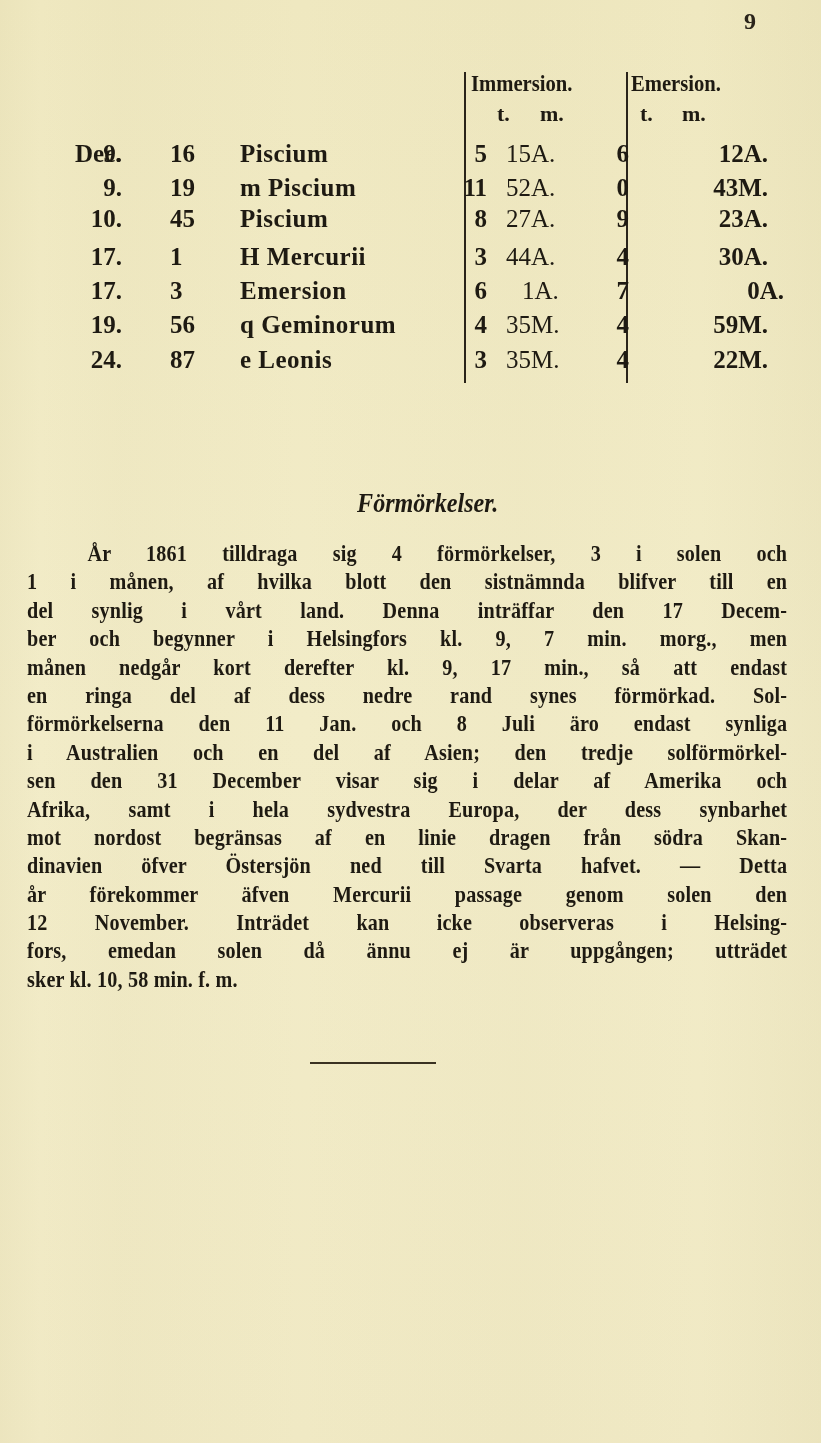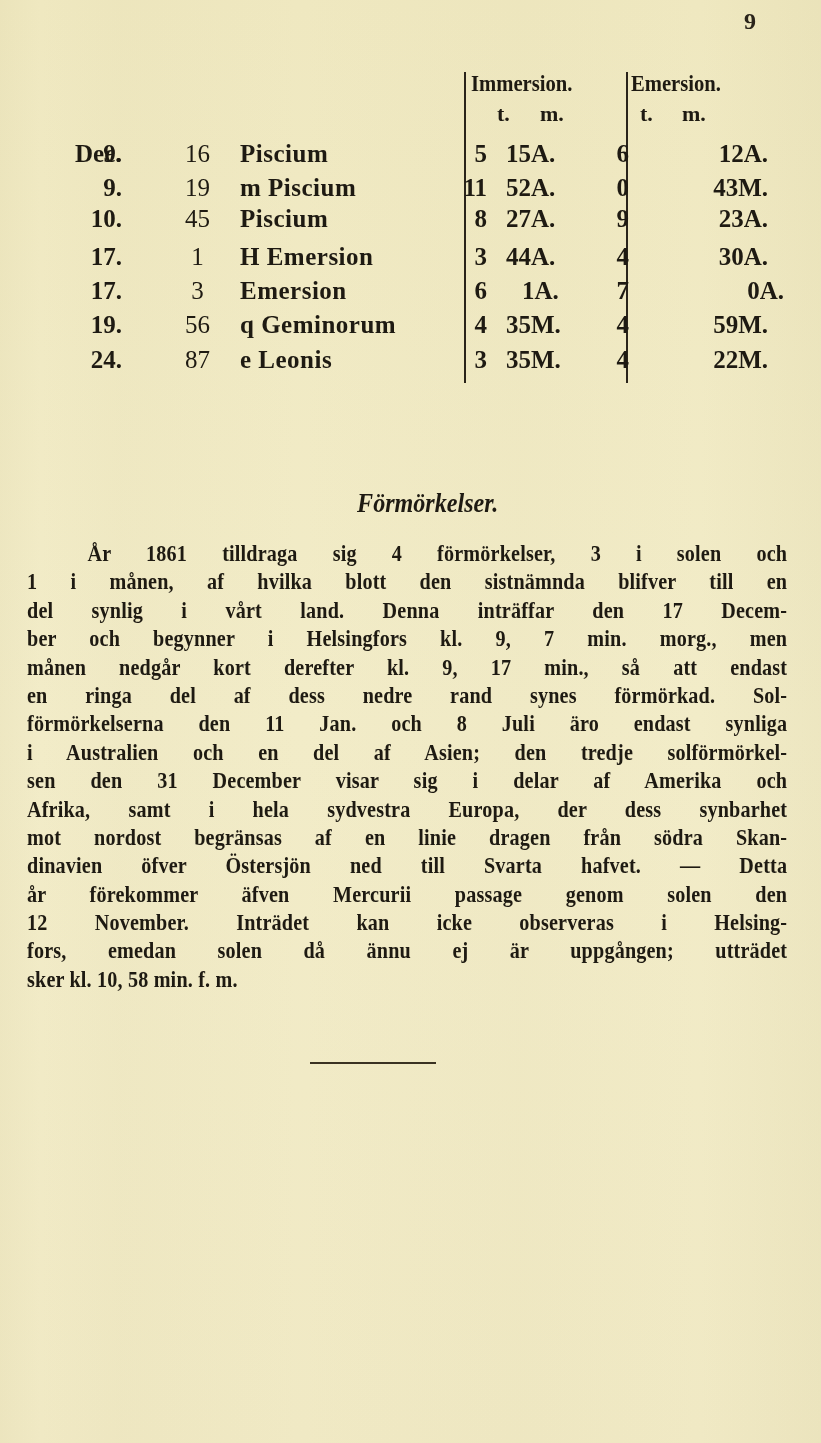--- a/index.html
+++ b/index.html
@@ -29,24 +29,24 @@
     .hdr-imm { left: 471px; top: 70px; }
     .hdr-em  { left: 631px; top: 70px; }
     .sub { position: absolute; font-weight: bold; font-size: 22px; top: 101px; }
     .sub-imm-t { left: 497px; } .sub-imm-m { left: 540px; }
     .sub-em-t  { left: 640px; } .sub-em-m  { left: 682px; }
 
     .row { position: absolute; left: 0; width: 821px; height: 30px; font-size: 25px; white-space: nowrap; }
     .row span { position: absolute; top: 0; }
     .c-month { left: 35px; font-weight: bold; margin-left: 40px; }
     .c-day   { width: 70px; left: 52px; text-align: right; font-weight: bold; }
-    .c-num   { width: 55px; left: 170px; text-align: center; font-weight: normal; }
+    .c-num   { width: 55px; left: 170px; text-align: left; font-weight: bold; }
     .c-star  { left: 240px; font-weight: bold; letter-spacing: 0.5px; }
     .c-it    { width: 40px; left: 447px; text-align: right; font-weight: bold; }
-    .c-im    { width: 120px; left: 506px; text-align: left; font-weight: bold; }
+    .c-im    { width: 120px; left: 506px; text-align: left; font-weight: normal; }
     .c-et    { width: 40px; left: 589px; text-align: right; font-weight: bold; }
     .c-em    { width: 120px; left: 648px; text-align: right; font-weight: bold; }
 
     
     .section-title {
       position: absolute; left: 0; width: 821px; top: 487px; text-align: center;
       font-size: 28px; font-style: italic; font-weight: bold;
       transform: scaleX(0.86); transform-origin: center top;
     }
     .section-title span { display: inline-block; margin-left: 40px; }
@@ -104,21 +104,21 @@
     <span class="c-num">45</span>
     <span class="c-star">Piscium</span>
     <span class="c-it">8</span>
     <span class="c-im">27A.</span>
     <span class="c-et">9</span>
     <span class="c-em">23A.</span>
   </div>
   <div class="row" style="top:243px">
     <span class="c-day">17.</span>
     <span class="c-num">1</span>
-    <span class="c-star">H Emersion</span>
+    <span class="c-star">H Mercurii</span>
     <span class="c-it">3</span>
     <span class="c-im">44A.</span>
     <span class="c-et">4</span>
     <span class="c-em">30A.</span>
   </div>
   <div class="row" style="top:277px">
     <span class="c-day">17.</span>
     <span class="c-num">3</span>
     <span class="c-star">Emersion</span>
     <span class="c-it">6</span>

